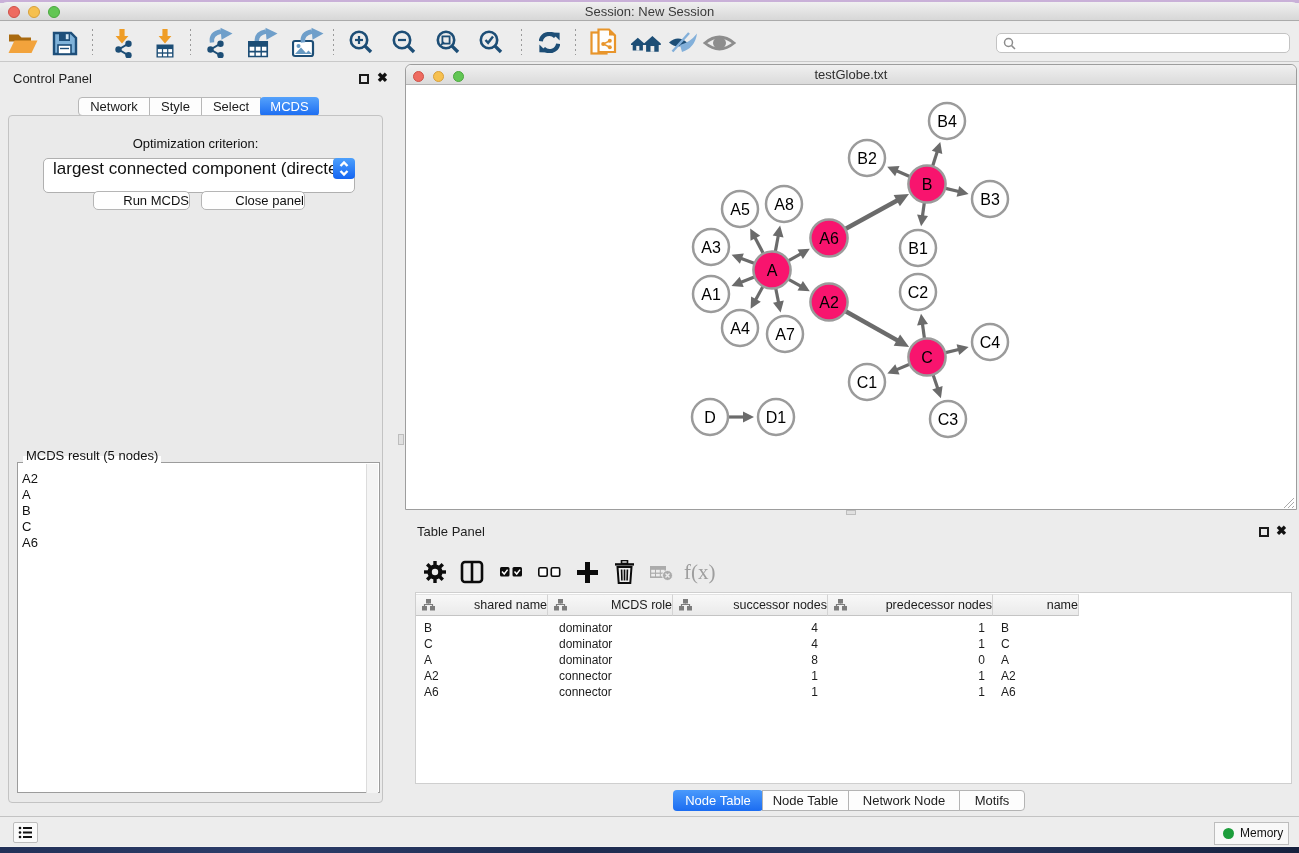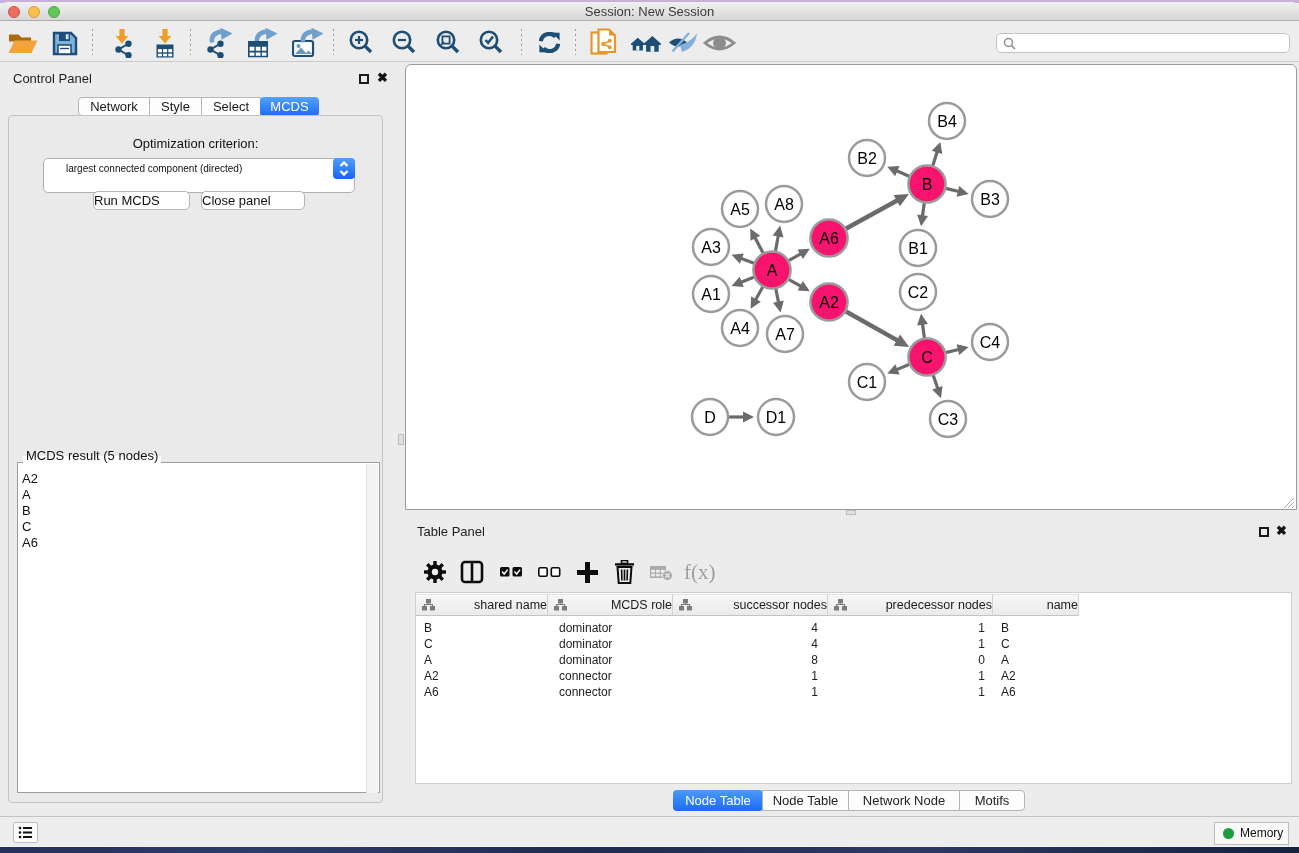--- a/index.html
+++ b/index.html
@@ -16,24 +16,24 @@
 .sqIcon{width:10px;height:10px;border:2px solid #1b1b1b;background:transparent}
 .xIcon{font-size:13px;font-weight:bold;color:#111}
 .tabrow{left:78px;top:97px;height:19px;display:flex}
 .tab{height:19px;border:1px solid #b7b7b7;background:#fdfdfd;font-size:13px;color:#1a1a1a;
  text-align:center;line-height:17px;margin-left:-1px}
 .tab.first{border-radius:4px 0 0 4px;margin-left:0}
 .tab.sel{background:linear-gradient(#55a2fb,#1b6cf2);color:#fff;border:none;border-radius:4px;line-height:19px}
 .panel{left:8px;top:115px;width:375px;height:688px;border:1px solid #c3c3c3;border-radius:4px;background:#eaeaea}
 .optlbl{left:8px;top:136px;width:375px;text-align:center;font-size:13px;color:#111}
 .select{left:43px;top:158px;width:312px;height:35px;background:#fff;border:1px solid #b0b0b0;border-radius:5px;
- font-size:10px;color:#111;line-height:19px;padding-left:22px}
+ font-size:17px;color:#111;line-height:19px;padding-left:9px}
 .spin{right:-1px;top:-1px;width:22px;height:21px;border-radius:4px;background:linear-gradient(#4da0fc,#1465f2)}
 .btn{top:191px;height:19px;background:#fefefe;border:1px solid #b5b5b5;border-radius:5px;
- font-size:13px;color:#111;text-align:left;line-height:17px}
+ font-size:13px;color:#111;text-align:right;line-height:17px}
 .resbox{left:17px;top:462px;width:363px;height:331px;border:1px solid #9c9c9c;background:#fff}
 .reslegend{left:23px;top:448px;font-size:13px;color:#111;padding:0 3px;
  background:linear-gradient(180deg,#eaeaea 50%,#ffffff 50%)}
 .resitems{left:22px;top:471px;font-size:13px;color:#111;line-height:16px}
 .resscroll{right:1px;top:1px;width:12px;height:329px;background:#f4f4f4;border-left:1px solid #dcdcdc}
 .netwin{left:405px;top:64px;width:892px;height:446px;border:1px solid #9d9d9d;border-radius:6px 6px 0 0;background:#fff}
 .nettb{left:0;top:0;width:890px;height:20px;background:linear-gradient(#f0f0f0,#dbdbdb);
  border-bottom:1px solid #b3b3b3;border-radius:6px 6px 0 0}
 .tpHead{left:417px;top:524px;font-size:13px;color:#1e1e1e}
 .table{left:415px;top:592px;width:877px;height:192px;background:#fff;border:1px solid #cfcfcf}
@@ -219,20 +219,26 @@
 <div class="abs btn" style="left:93px;width:97px">Run MCDS</div>
 <div class="abs btn" style="left:201px;width:104px">Close panel</div>
 <div class="abs resbox">
     <div class="abs resscroll"></div>
   </div>
 <div class="abs reslegend">MCDS result (5 nodes)</div>
 <div class="abs resitems">A2<br>A<br>B<br>C<br>A6</div>
 <div class="abs grip" style="left:398px;top:434px;width:6px;height:11px"></div>
 <div class="abs grip" style="left:846px;top:510px;width:10px;height:5px"></div>
 <div class="abs netwin">
+    <div class="abs nettb">
+      <div class="title" style="line-height:20px;color:#2f2f2f">testGlobe.txt</div>
+      <div class="abs tl" style="left:7px;top:5.5px;width:11px;height:11px;background:#ee6b60;border:1px solid #ce5148"></div>
+      <div class="abs tl" style="left:27px;top:5.5px;width:11px;height:11px;background:#f6c04f;border:1px solid #d8a03a"></div>
+      <div class="abs tl" style="left:47px;top:5.5px;width:11px;height:11px;background:#62c654;border:1px solid #4aa83e"></div>
+    </div>
     <svg class="abs" style="left:0;top:20px" width="890" height="424" viewBox="0 0 890 424">
       <line x1="350.2" y1="191.2" x2="333.8" y2="197.7" stroke="#6b6b6b" stroke-width="3.2"></line>
       <path d="M325.5 200.9 L333.7 191.8 L337.7 202.0 z" fill="#6b6b6b"></path>
       <line x1="350.1" y1="179.0" x2="334.0" y2="172.9" stroke="#6b6b6b" stroke-width="3.2"></line>
       <path d="M325.6 169.8 L337.8 168.5 L333.9 178.8 z" fill="#6b6b6b"></path>
       <line x1="357.8" y1="199.9" x2="349.0" y2="215.9" stroke="#6b6b6b" stroke-width="3.2"></line>
       <path d="M344.6 223.7 L345.1 211.4 L354.8 216.8 z" fill="#6b6b6b"></path>
       <line x1="358.1" y1="169.9" x2="348.4" y2="151.5" stroke="#6b6b6b" stroke-width="3.2"></line>
       <path d="M344.2 143.5 L354.2 150.7 L344.5 155.8 z" fill="#6b6b6b"></path>
       <line x1="369.4" y1="201.7" x2="372.8" y2="218.6" stroke="#6b6b6b" stroke-width="3.2"></line>

